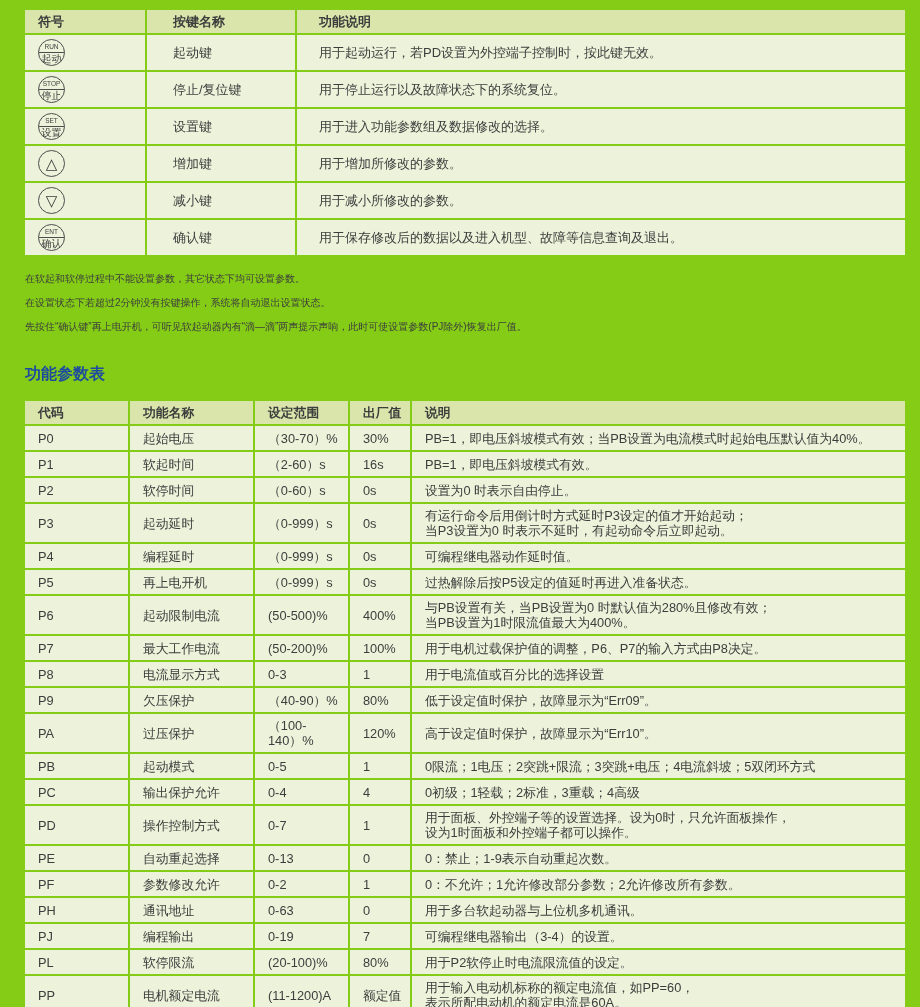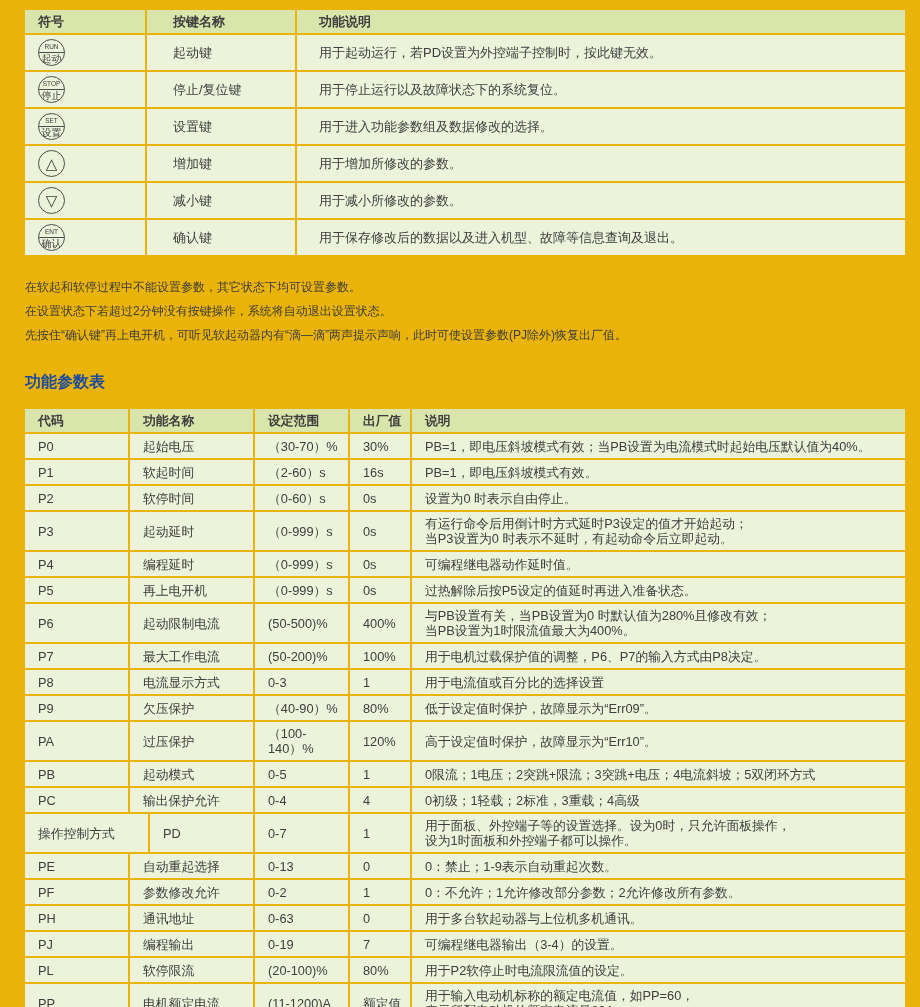--- a/index.html
+++ b/index.html
@@ -1,18 +1,18 @@
 <!DOCTYPE html>
 <html><head>
 <meta charset="utf-8">
 <style>
   * { margin:0; padding:0; box-sizing:border-box; }
   html,body { background:#ffffff; }
   body { font-family:"Liberation Sans","DejaVu Sans",sans-serif; color:#3d3d3d; }
-  .page { position:relative; width:920px; height:1007px; background:#eab308; overflow:hidden;
+  .page { position:relative; width:920px; height:1007px; background:#84cc16; overflow:hidden;
           padding:10px 15px 0 25px; }
 
   
   .gtable { width:880px; }
   .grow { display:flex; gap:2px; margin-bottom:2px; }
   .gcell { background:#ecf3da; display:flex; align-items:center; min-height:24px;
            font-size:13px; line-height:15px; padding:4px 6px 4px 13px; }
   .hdr .gcell { background:#d9e5ab; min-height:22px; font-weight:bold; }
   .pre { white-space:pre-line; }
 
@@ -25,21 +25,21 @@
   .key-circle { width:27px; height:27px; border:1.3px solid #4c4c4c; border-radius:50%;
                 display:flex; flex-direction:column; align-items:center; justify-content:center;
                 background:transparent; overflow:hidden; flex:none; }
   .key-circle .kt { font-size:6.5px; line-height:8px; width:100%; text-align:center;
                     border-bottom:1px solid #4c4c4c; padding-bottom:1px; letter-spacing:0; }
   .key-circle .kb { font-size:10px; line-height:9px; width:100%; text-align:center; padding-top:1px; }
   .key-circle.tri { font-size:15px; line-height:15px; border-width:1.3px; color:#3a3a3a;
                     justify-content:center; }
 
   
-  .notes { margin-top:20px; font-size:12px; line-height:24px; color:#3d3d3d; }
+  .notes { margin-top:12px; font-size:10px; line-height:24px; color:#3d3d3d; }
 
   
   .section-title { margin-top:25px; font-size:16px; font-weight:bold; color:#1d4c9e; }
 
   
   .pc1 { width:103px; }
   .pc2 { width:123px; }
   .pc3 { width:93px; }
   .pc4 { width:60px; }
   .pc5 { flex:1; }
@@ -238,22 +238,22 @@
 
   <div class="grow">
     <div class="gcell pc1 pcode">PC</div>
     <div class="gcell pc2 pname">输出保护允许</div>
     <div class="gcell pc3 prange">0-4</div>
     <div class="gcell pc4 pfactory">4</div>
     <div class="gcell pc5 pdesc pre">0初级；1轻载；2标准，3重载；4高级</div>
   </div>
 
   <div class="grow">
+    <div class="gcell pc1 pcode">PD</div>
     <div class="gcell pc2 pname">操作控制方式</div>
-    <div class="gcell pc1 pcode">PD</div>
     <div class="gcell pc3 prange">0-7</div>
     <div class="gcell pc4 pfactory">1</div>
     <div class="gcell pc5 pdesc pre">用于面板、外控端子等的设置选择。设为0时，只允许面板操作，
 设为1时面板和外控端子都可以操作。</div>
   </div>
 
   <div class="grow">
     <div class="gcell pc1 pcode">PE</div>
     <div class="gcell pc2 pname">自动重起选择</div>
     <div class="gcell pc3 prange">0-13</div>

